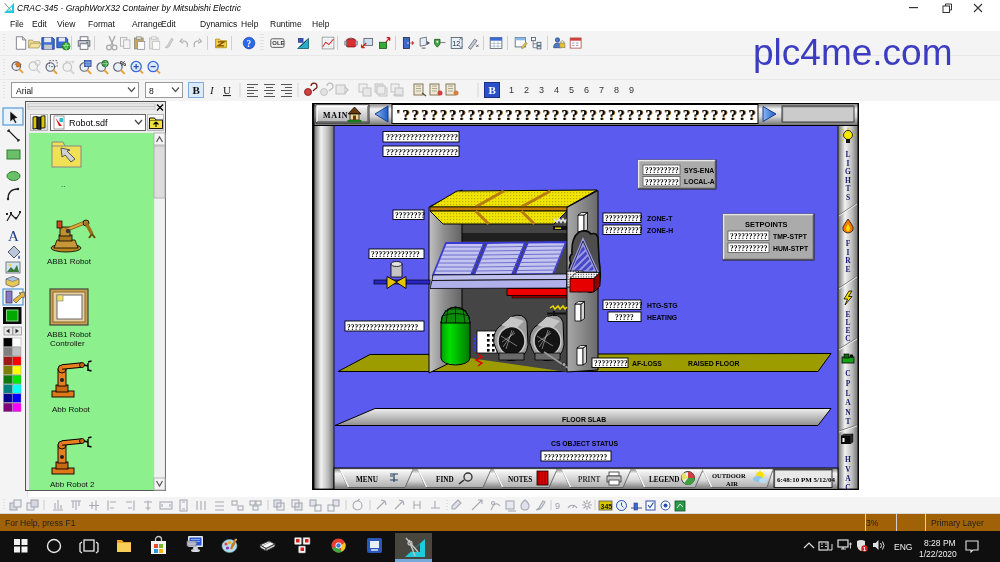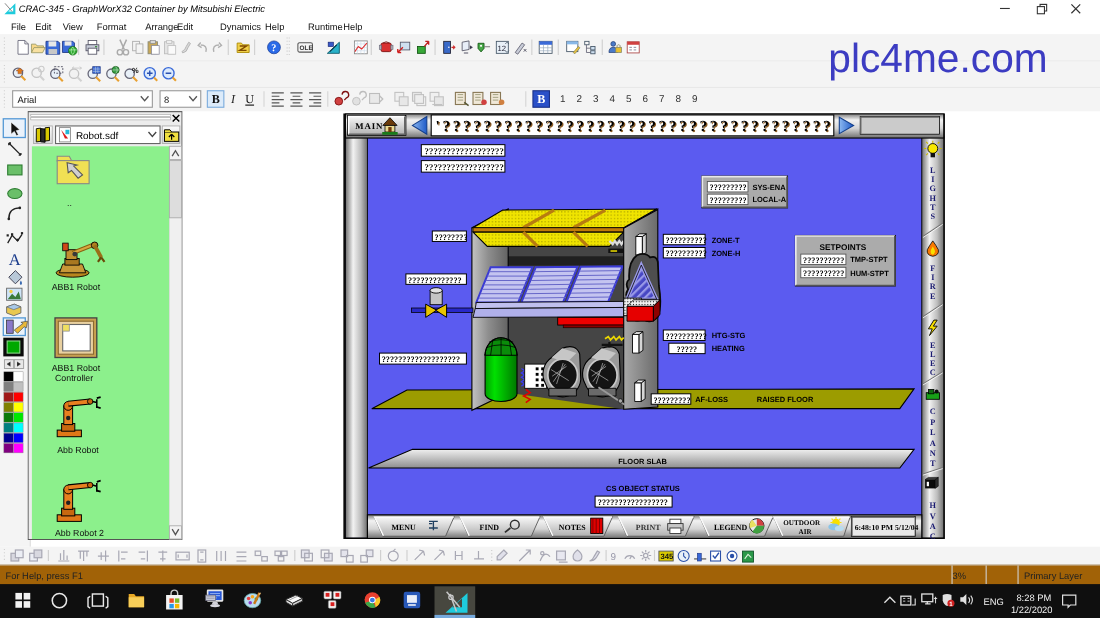--- a/index.html
+++ b/index.html
@@ -45,21 +45,21 @@
 
 <div class="abs" id="menubar">
 <span class="mi" style="left:10px">File</span>
 <span class="mi" style="left:32px">Edit</span>
 <span class="mi" style="left:57px">View</span>
 <span class="mi" style="left:88px">Format</span>
 <span class="mi" style="left:132px">Arrange</span>
 <span class="mi" style="left:161px">Edit</span>
 <span class="mi" style="left:200px">Dynamics</span>
 <span class="mi" style="left:241px">Help</span>
-<span class="mi" style="left:280px">Runtime</span>
+<span class="mi" style="left:270px">Runtime</span>
 <span class="mi" style="left:312px">Help</span>
 </div>
 
 <div class="abs" id="tb1"></div>
 <div id="tb1icons">
 <svg class="icon" style="left:0px;top:31px" width="600" height="24" viewBox="0 31 600 24">
 <g fill="none" stroke="#cfcfcf" stroke-width="1">
         <path d="M4,34 v18" stroke-dasharray="1,2"></path>
         <path d="M71.5,36 v14"></path>
         <path d="M94.5,36 v14"></path>

